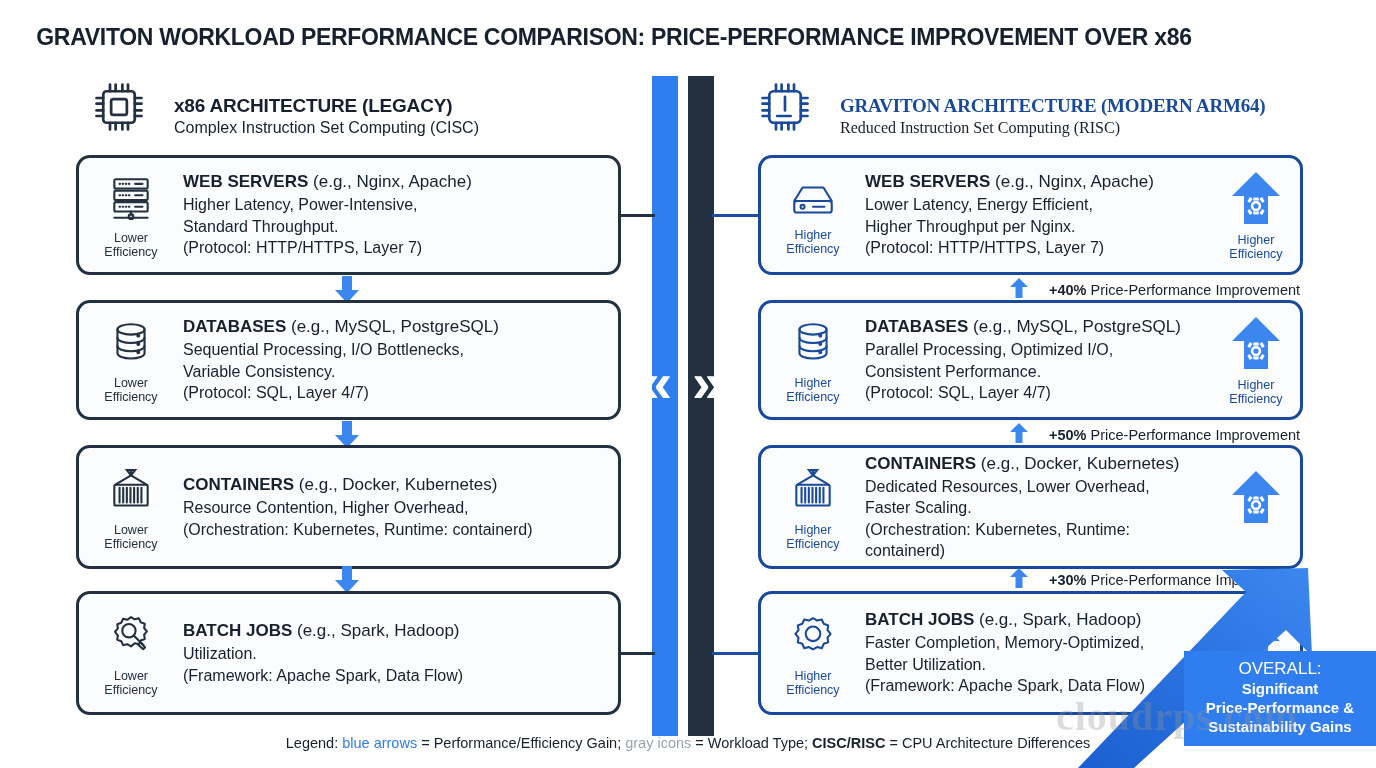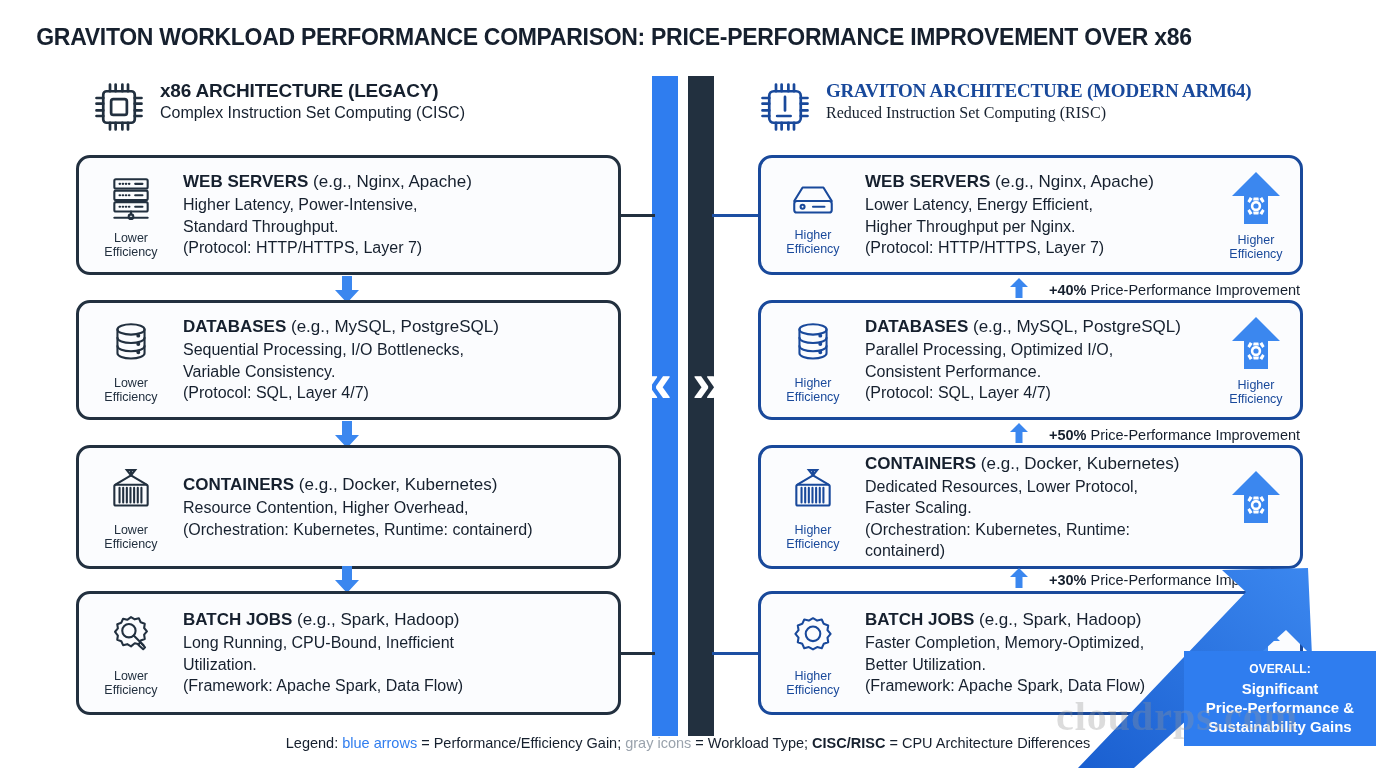--- a/index.html
+++ b/index.html
@@ -37,21 +37,21 @@
   }
   .chev-l { left:641px; }
   .chev-r { left:692px; }
 
   
   .conn { position:absolute; height:3px; }
   .conn.dark { background:#22303f; }
   .conn.blue { background:#1c4fa3; }
 
   
-  .col-head { position:absolute; display:flex; align-items:flex-start; gap:14px; }
+  .col-head { position:absolute; display:flex; align-items:flex-end; gap:28px; }
   .col-head.left { left:92px; top:80px; }
   .col-head.right { left:758px; top:80px;font-family:Liberation Serif, serif; }
   .col-head .txt h2 {
     font-size:19px; font-weight:bold; line-height:22px; letter-spacing:-0.2px;
   }
   .col-head.left .txt h2 { color:#16202e; }
   .col-head.right .txt h2 { color:#19499b; }
   .col-head .txt p { font-size:16px; line-height:21px; color:#16202e; }
 
   
@@ -102,21 +102,21 @@
   .improve .lbl b { font-weight:bold; }
 
   
   .overall-wrap { position:absolute; right:0; bottom:0; width:300px; height:200px; pointer-events:none; }
   .overall-box {
     position:absolute; right:0; bottom:22px; width:192px;
     background:#2f7def;
     padding:8px 10px 10px 10px;
     color:#ffffff; text-align:center;
   }
-  .overall-box .t1 { font-size:12px; font-weight:bold; line-height:20px; }
+  .overall-box .t1 { font-size:17px; font-weight:normal; line-height:20px; }
   .overall-box .t2 { font-size:15px; font-weight:bold; line-height:19px; }
   .overall-box .t3 { font-size:15px; font-weight:bold; line-height:19px; }
 
   
   .legend {
     position:absolute; bottom:16px; left:0; width:1376px; text-align:center;
     font-size:14.5px; line-height:18px; color:#16202e;
   }
   .legend .blue { color:#2f7def; }
   .legend .gray { color:#9aa3ad; }
@@ -275,21 +275,20 @@
           <path d="M25.6 21.6 35 31"></path>
           <path d="M32.5 28.5l4 4.5-1.8 1.8-4.5-4"></path>
         </svg>
       </span>
       <div class="eff">
         <span>Lower</span><br><span>Efficiency</span>
       </div>
     </div>
     <div class="body-col">
       <div class="hd"><b>BATCH JOBS</b><span> (e.g., Spark, Hadoop)</span></div>
-      <div class="ln">Long Running, CPU-Bound, Inefficient</div>
       <div class="ln">Utilization.</div>
       <div class="ln">(Framework: Apache Spark, Data Flow)</div>
     </div>
   </div>
 
   <div class="card right" style="top:155px; height:120px;">
     <div class="icon-col">
       <span>
         <svg width="50" height="44" viewBox="0 0 48 42" fill="none" stroke="#19499b" stroke-width="2" stroke-linecap="round" stroke-linejoin="round">
           <path d="M6 22 14 9h20l8 13"></path>
@@ -391,21 +390,21 @@
           <rect x="6" y="17" width="32" height="20" rx="1.5"></rect>
           <path d="M11 20v14M14.5 20v14M18 20v14M21.5 20v14M25 20v14M28.5 20v14M32 20v14"></path>
         </svg>
       </span>
       <div class="eff">
         <span>Higher</span><br><span>Efficiency</span>
       </div>
     </div>
     <div class="body-col">
       <div class="hd"><b>CONTAINERS</b><span> (e.g., Docker, Kubernetes)</span></div>
-      <div class="ln">Dedicated Resources, Lower Protocol,</div>
+      <div class="ln">Dedicated Resources, Lower Overhead,</div>
       <div class="ln">Faster Scaling.</div>
       <div class="ln">(Orchestration: Kubernetes, Runtime: containerd)</div>
     </div>
     <div class="arrow-col">
       <span>
         <svg width="56" height="58" viewBox="0 0 56 58">
           <path d="M28 2 52 26h-12v28H16V26H4z" fill="#3b87ef"></path>
           <g fill="#ffffff">
             <circle cx="28" cy="36" r="5.2"></circle>
             <path d="M25.6 27.4h4.8l.5 3.1h-5.8zM25.6 44.6h4.8l.5-3.1h-5.8zM19.4 31.2l2.4-4.1 2.8 1.6-2.9 4.4zM36.6 40.8l-2.4 4.1-2.8-1.6 2.9-4.4zM19.4 40.8l2.4 4.1 2.8-1.6-2.9-4.4zM36.6 31.2l-2.4-4.1-2.8 1.6 2.9 4.4z"></path>

